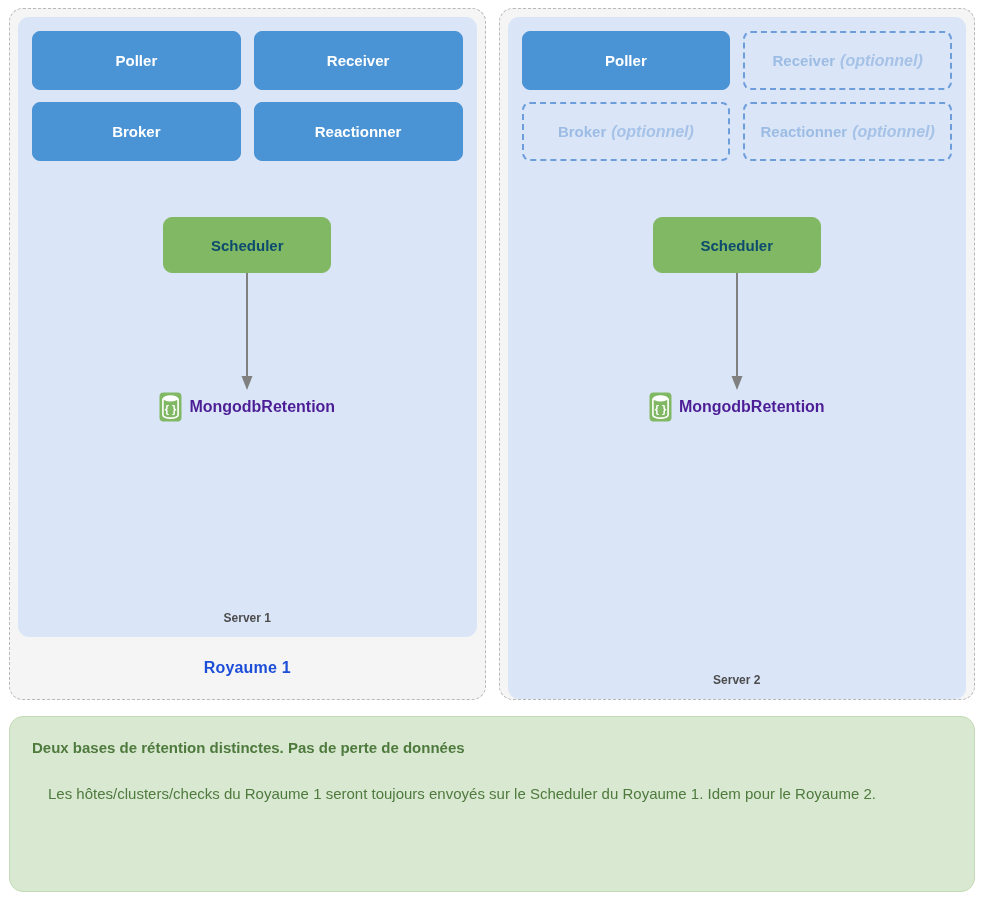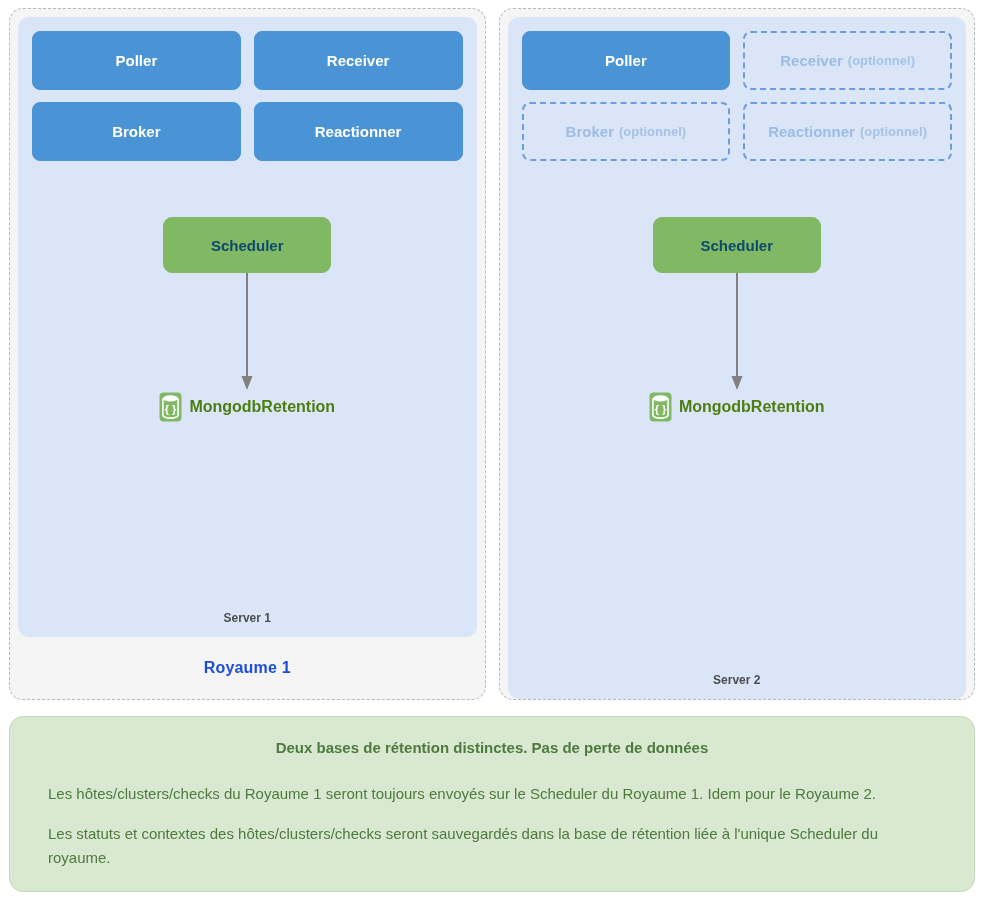--- a/index.html
+++ b/index.html
@@ -104,24 +104,25 @@
     border: 1px solid #4a93d5;
   }
 
   .daemon.optional {
     background: transparent;
     color: #9dbce4;
     border: 2px dashed #6d9ddb;
   }
 
   .daemon .opt-tag {
-    font-size: 13px;
+    font-size: 16px;
     font-weight: bold;
     margin-left: 5px;
     color: #a6c2e7;
+    font-style: italic;
   }
 
   
   .flow {
     position: relative;
     flex: 1 1 auto;
     margin-top: 56px;
   }
 
   .scheduler {
@@ -163,40 +164,40 @@
   .db-icon {
     width: 23px;
     height: 30px;
     flex: 0 0 auto;
     display: block;
   }
 
   .db-label {
     font-size: 16px;
     font-weight: bold;
-    color: #4d7c0f;
+    color: #4c1d95;
     white-space: nowrap;
   }
 
   
   .note-card {
     position: absolute;
     left: 9px;
     top: 716px;
     width: 966px;
     height: 176px;
     background: #d9e8d1;
     border: 1px solid #c3dab6;
     border-radius: 14px;
     box-sizing: border-box;
     padding: 22px 22px 0 22px;
   }
 
   .note-title {
-    text-align: center;
+    text-align: left;
     font-size: 15px;
     font-weight: bold;
     color: #4e7a3d;
     margin-bottom: 26px;
   }
 
   .note-body {
     font-size: 15px;
     line-height: 24px;
     color: #4e7a3d;
@@ -301,17 +302,16 @@
         <div class="server-label">Server 2</div>
       </div>
     </div>
 
   </div>
 
   <div class="note-card">
     <div class="note-title">Deux bases de rétention distinctes. Pas de perte de données</div>
     <div class="note-body">
       <p>Les hôtes/clusters/checks du Royaume 1 seront toujours envoyés sur le Scheduler du Royaume 1. Idem pour le Royaume 2.</p>
-      <p>Les statuts et contextes des hôtes/clusters/checks seront sauvegardés dans la base de rétention liée à l'unique Scheduler du royaume.</p>
     </div>
   </div>
 
 </div>
 
 </body></html>

